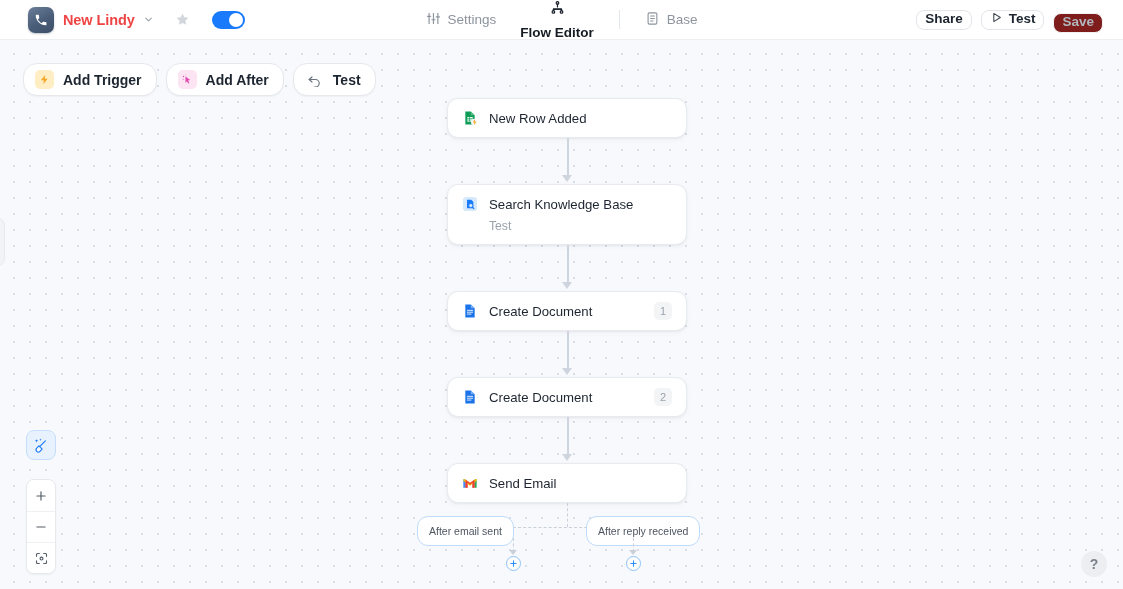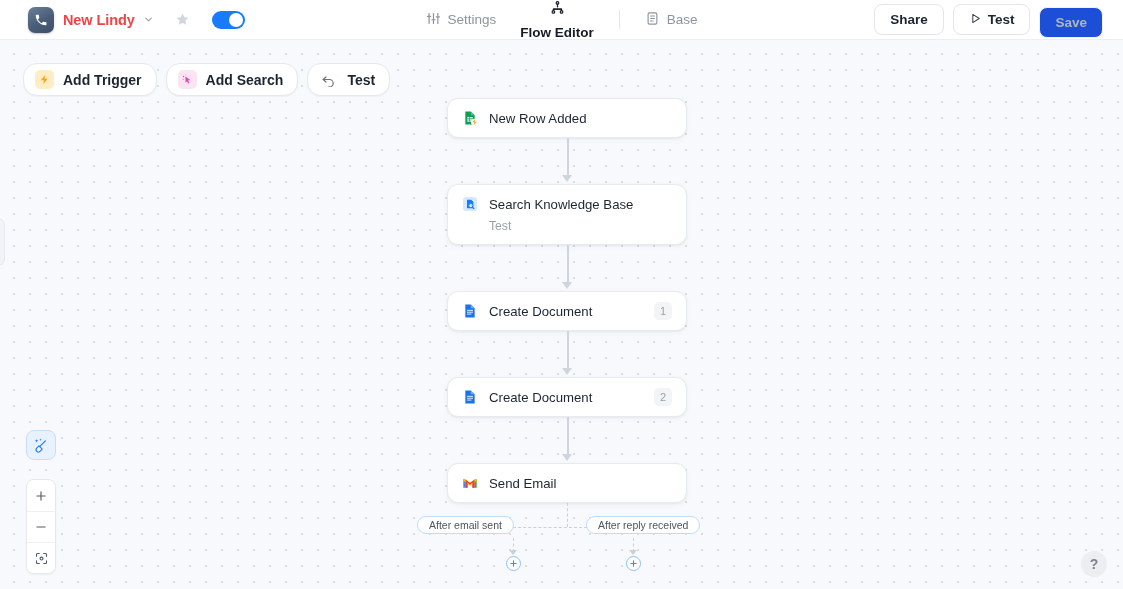--- a/index.html
+++ b/index.html
@@ -52,27 +52,27 @@
     font-size: 13.5px; color: #8c949e; white-space: nowrap;
   }
   .navtab.active { color: #151c26; font-weight: bold; flex-direction: column; }
   .nav-div { width: 1px; height: 19px; background: #e3e6ea; margin: 0 13px; }
 
   .tb-right {
     margin-left: auto; display: flex; align-items: center; gap: 9px;
     padding-right: 20px;
   }
   .btn {
-    display: flex; align-items: center; justify-content: center; gap: 6px;
-    height: 31px; padding: 0 15px; border-radius: 8px;
+    display: flex; justify-content: center; gap: 6px;
+    height: 20px; padding: 0 8px; border-radius: 8px;
     font-size: 13.5px; font-weight: bold; color: #1d2530;
     background: #fff; border: 1px solid #e2e5e9; cursor: pointer;
     white-space: nowrap;
   }
-  .btn.disabled { background: #1d4ed8; border-color: #f1f2f4; color: #b0b6bd; cursor: default; margin-top: 6px; }
+  .btn.disabled { background: #7f1d1d; border-color: #f1f2f4; color: #b0b6bd; cursor: default; margin-top: 6px; }
 
   
   .canvas {
     position: absolute; left: 0; top: 40px; width: 1123px; height: 549px;
     background-color: #f8f9fc;
     background-image: radial-gradient(circle, #d9dde6 1px, transparent 1.1px);
     background-size: 16px 16px;
     background-position: 6px 6px;
     overflow: hidden;
   }
@@ -130,21 +130,21 @@
   .branch-wrap { position: relative; width: 240px; height: 80px; }
   .branch-stem {
     position: absolute; left: 119.5px; top: 0; width: 1.5px; height: 24px;
     border-left: 1.5px dashed #c9d0da;
   }
   .branch-bar {
     position: absolute; left: 66px; top: 24px; width: 120px; height: 0;
     border-top: 1.5px dashed #c9d0da;
   }
   .pill {
-    position: absolute; top: 13px; height: 18px; padding: 8px 11px;
+    position: absolute; top: 13px; height: 30px; padding: 8px 11px;
     background: #fff; border: 1px solid #bfdcfb; border-radius: 11px;
     font-size: 10.5px; color: #4d5560; display: flex; align-items: center;
     justify-content: center; white-space: nowrap; cursor: pointer;
   }
   .pill.p1 { left: -30px; }
   .pill.p2 { left: 139px; }
   .branch-drop { position: absolute; top: 35px; width: 1.5px; height: 14px; border-left: 1.5px dashed #c9d0da; }
   .branch-drop.d1 { left: 65.5px; }
   .branch-drop.d2 { left: 185.5px; }
   .drop-arrow {
@@ -288,21 +288,21 @@
       </div>
       <div class="tool">
         <span class="tool-badge badge-action">
           <svg width="12" height="12" viewBox="0 0 24 24" fill="#e04ab0">
             <path d="M9 5l9.5 7.2-4.3.9 2.4 4.6-2.3 1.2-2.4-4.6-3 3.1z"></path>
             <circle cx="5" cy="5" r="1.3"></circle>
               <circle cx="4.2" cy="10.5" r="1"></circle>
               <circle cx="9.6" cy="2.2" r=".9"></circle>
           </svg>
         </span>
-        <span>Add Search</span>
+        <span>Add After</span>
       </div>
       <div class="tool">
         <span class="tool-badge">
           <svg width="15" height="15" viewBox="0 0 24 24" fill="none" stroke="#6b737d" stroke-width="1.9" stroke-linecap="round" stroke-linejoin="round">
             <polyline points="8,8 3.5,12 8,16"></polyline>
               <path d="M3.5 12h10a6 6 0 0 1 0 12h-2"></path>
           </svg>
         </span>
         <span>Test</span>
       </div>

